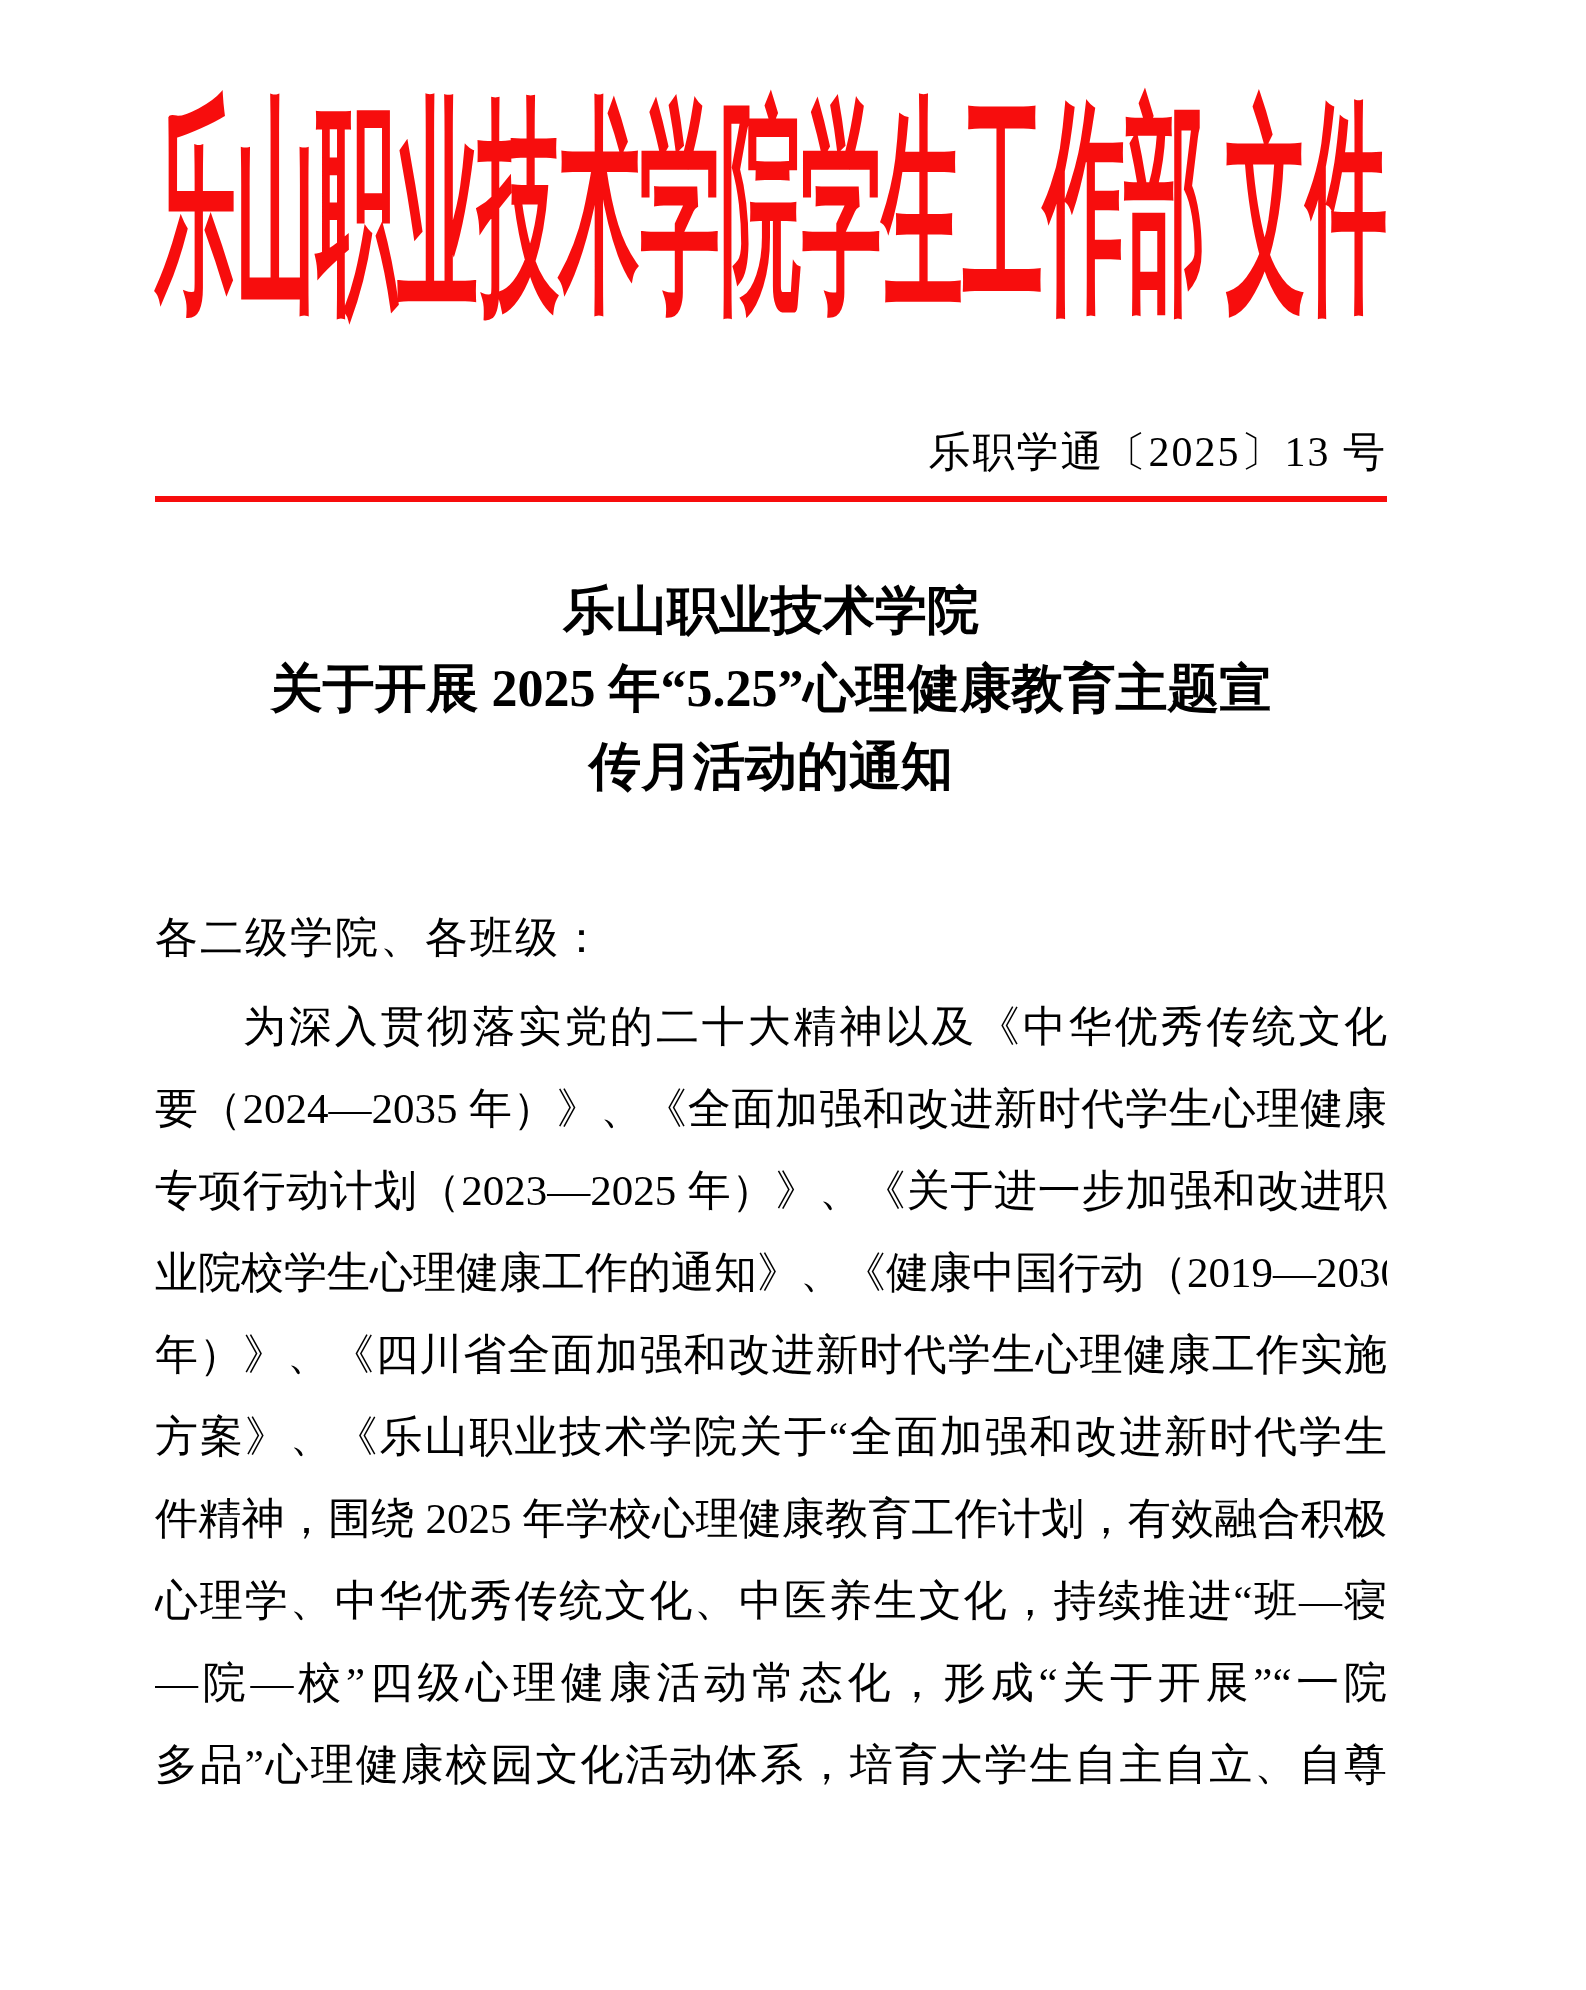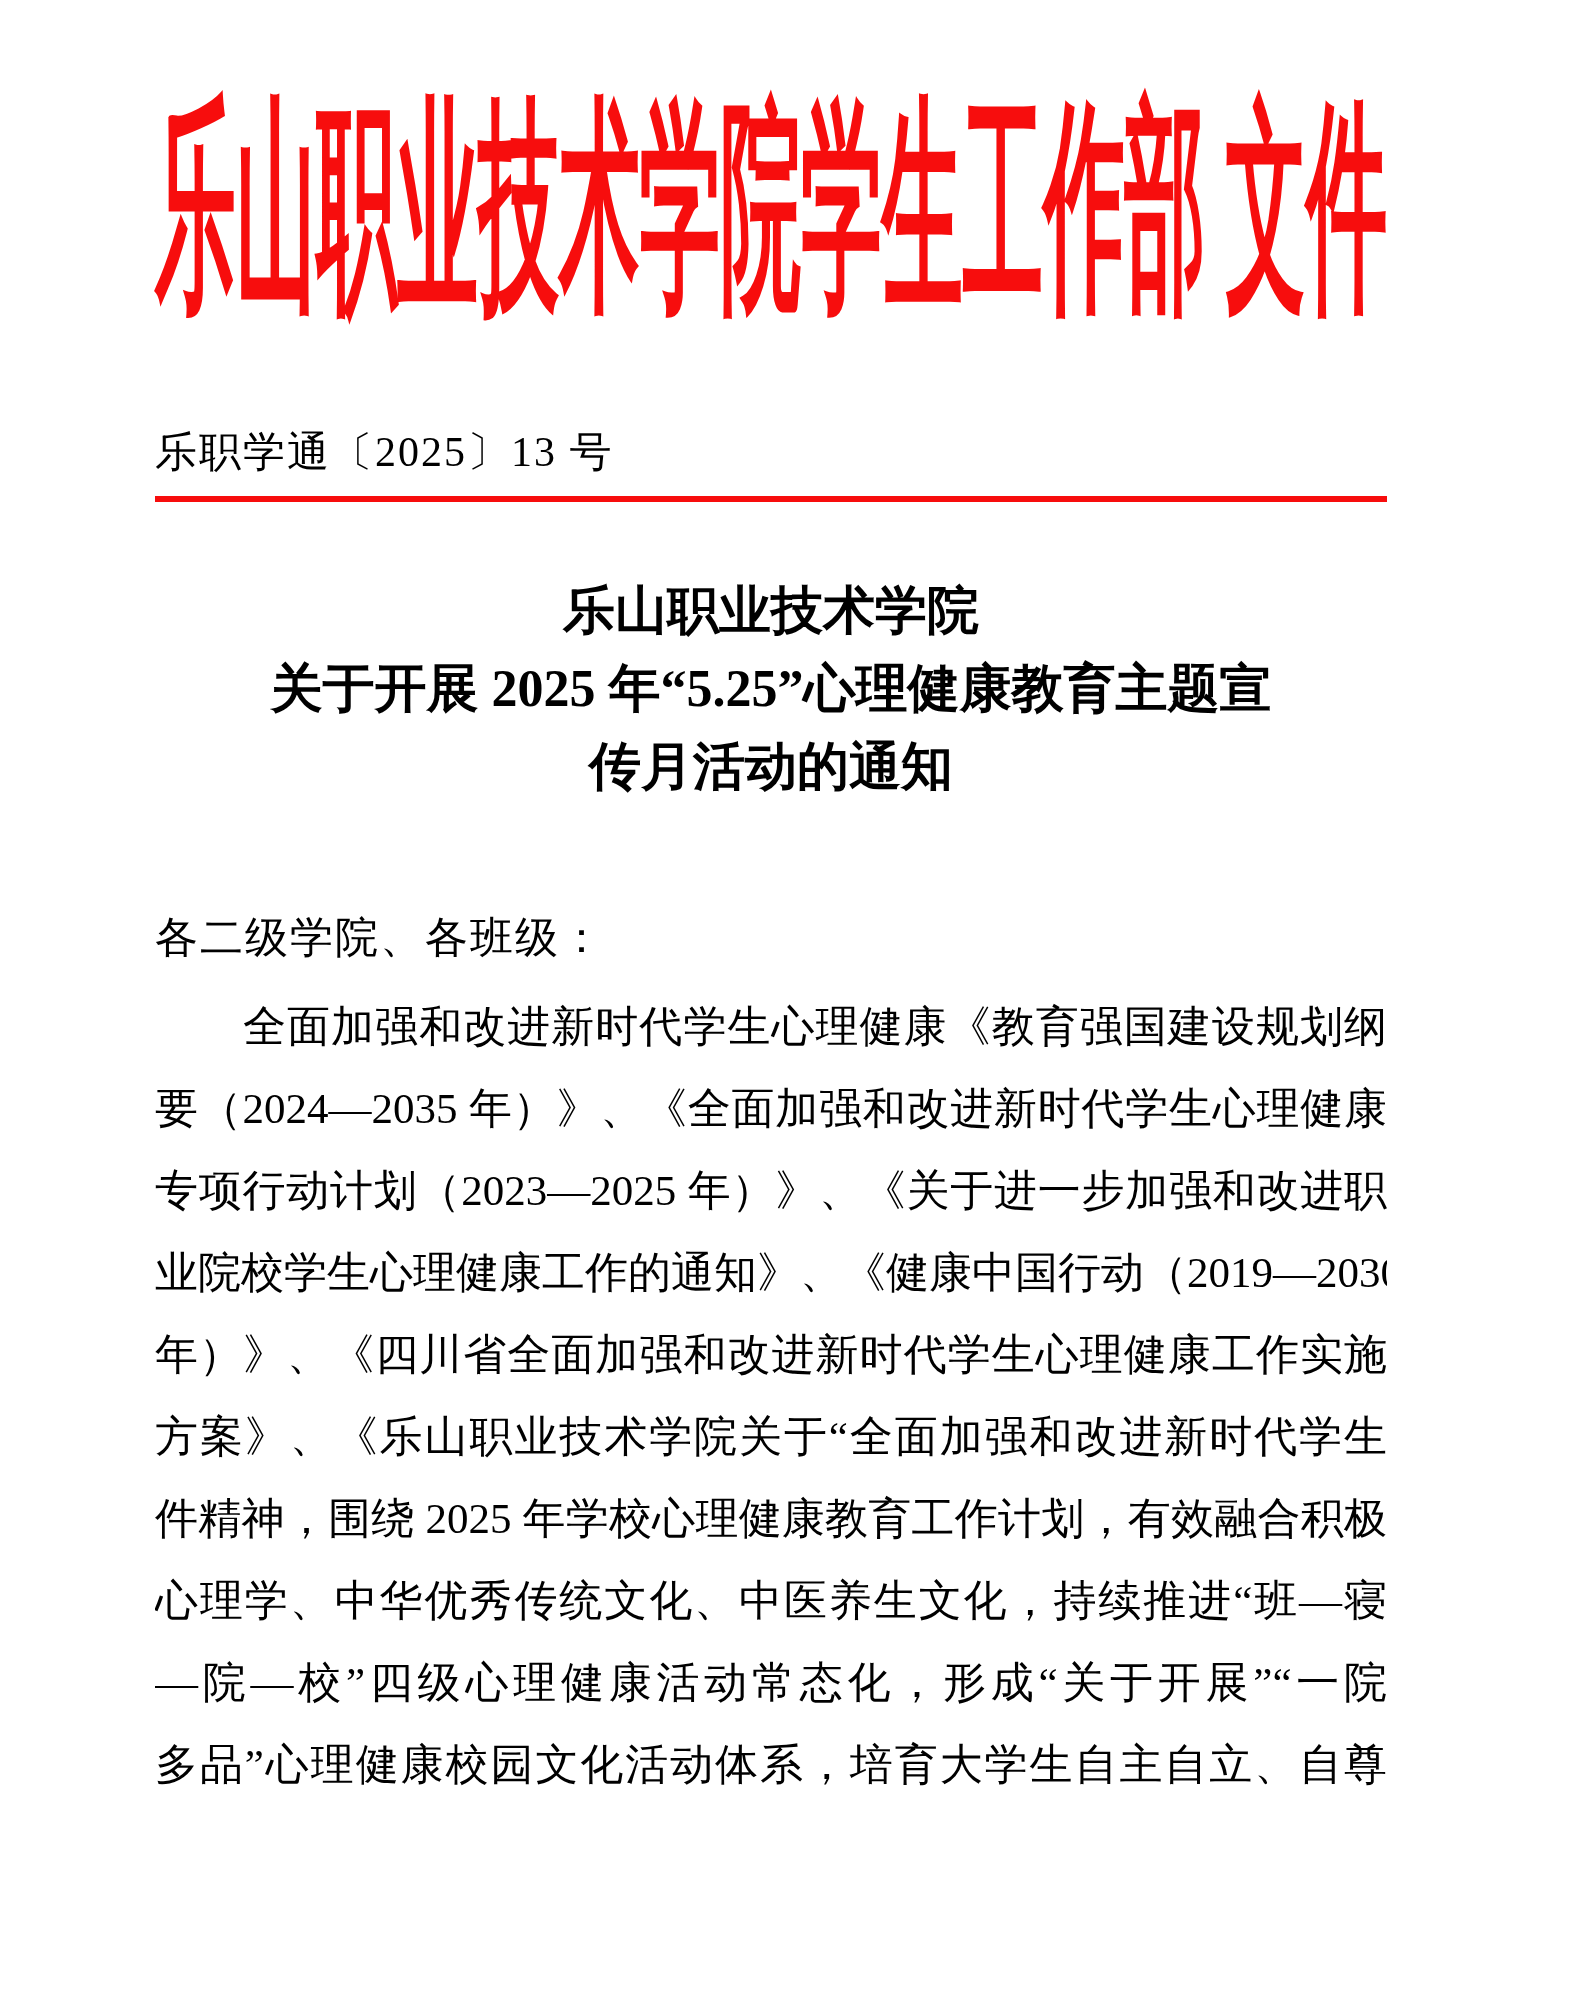--- a/index.html
+++ b/index.html
@@ -32,21 +32,21 @@
     font-size: 228px;
     line-height: 252px;
     font-weight: bold;
     color: #f70d0d;
     letter-spacing: 0;
     white-space: nowrap;
   }
   
   .doc-number {
     margin-top: 92px;
-    text-align: left;
+    text-align: right;
     font-size: 42px;
     line-height: 52px;
     letter-spacing: 2px;
     color: #000000;
   }
   
   .red-rule {
     margin-top: 18px;
     width: 1232px;
     height: 6px;
@@ -102,21 +102,21 @@
 
   <div class="doc-title">
     <div>乐山职业技术学院</div>
     <div>关于开展 2025 年“5.25”心理健康教育主题宣</div>
     <div>传月活动的通知</div>
   </div>
 
   <div class="salutation">各二级学院、各班级：</div>
 
   <div class="body-paragraph">
-    <div class="body-line indent-first">全面加强和改进新时代学生心理健康《教育强国建设规划纲</div>
+    <div class="body-line indent-first">为深入贯彻落实党的二十大精神以及《中华优秀传统文化</div>
     <div class="body-line">要（2024—2035 年）》、《全面加强和改进新时代学生心理健康</div>
     <div class="body-line">专项行动计划（2023—2025 年）》、《关于进一步加强和改进职</div>
     <div class="body-line">业院校学生心理健康工作的通知》、《健康中国行动（2019—2030</div>
     <div class="body-line">年）》、《四川省全面加强和改进新时代学生心理健康工作实施</div>
     <div class="body-line">方案》、《乐山职业技术学院关于“全面加强和改进新时代学生</div>
     <div class="body-line">件精神，围绕 2025 年学校心理健康教育工作计划，有效融合积极</div>
     <div class="body-line">心理学、中华优秀传统文化、中医养生文化，持续推进“班—寝</div>
     <div class="body-line">—院—校”四级心理健康活动常态化，形成“关于开展”“一院</div>
     <div class="body-line">多品”心理健康校园文化活动体系，培育大学生自主自立、自尊</div>
   </div>

